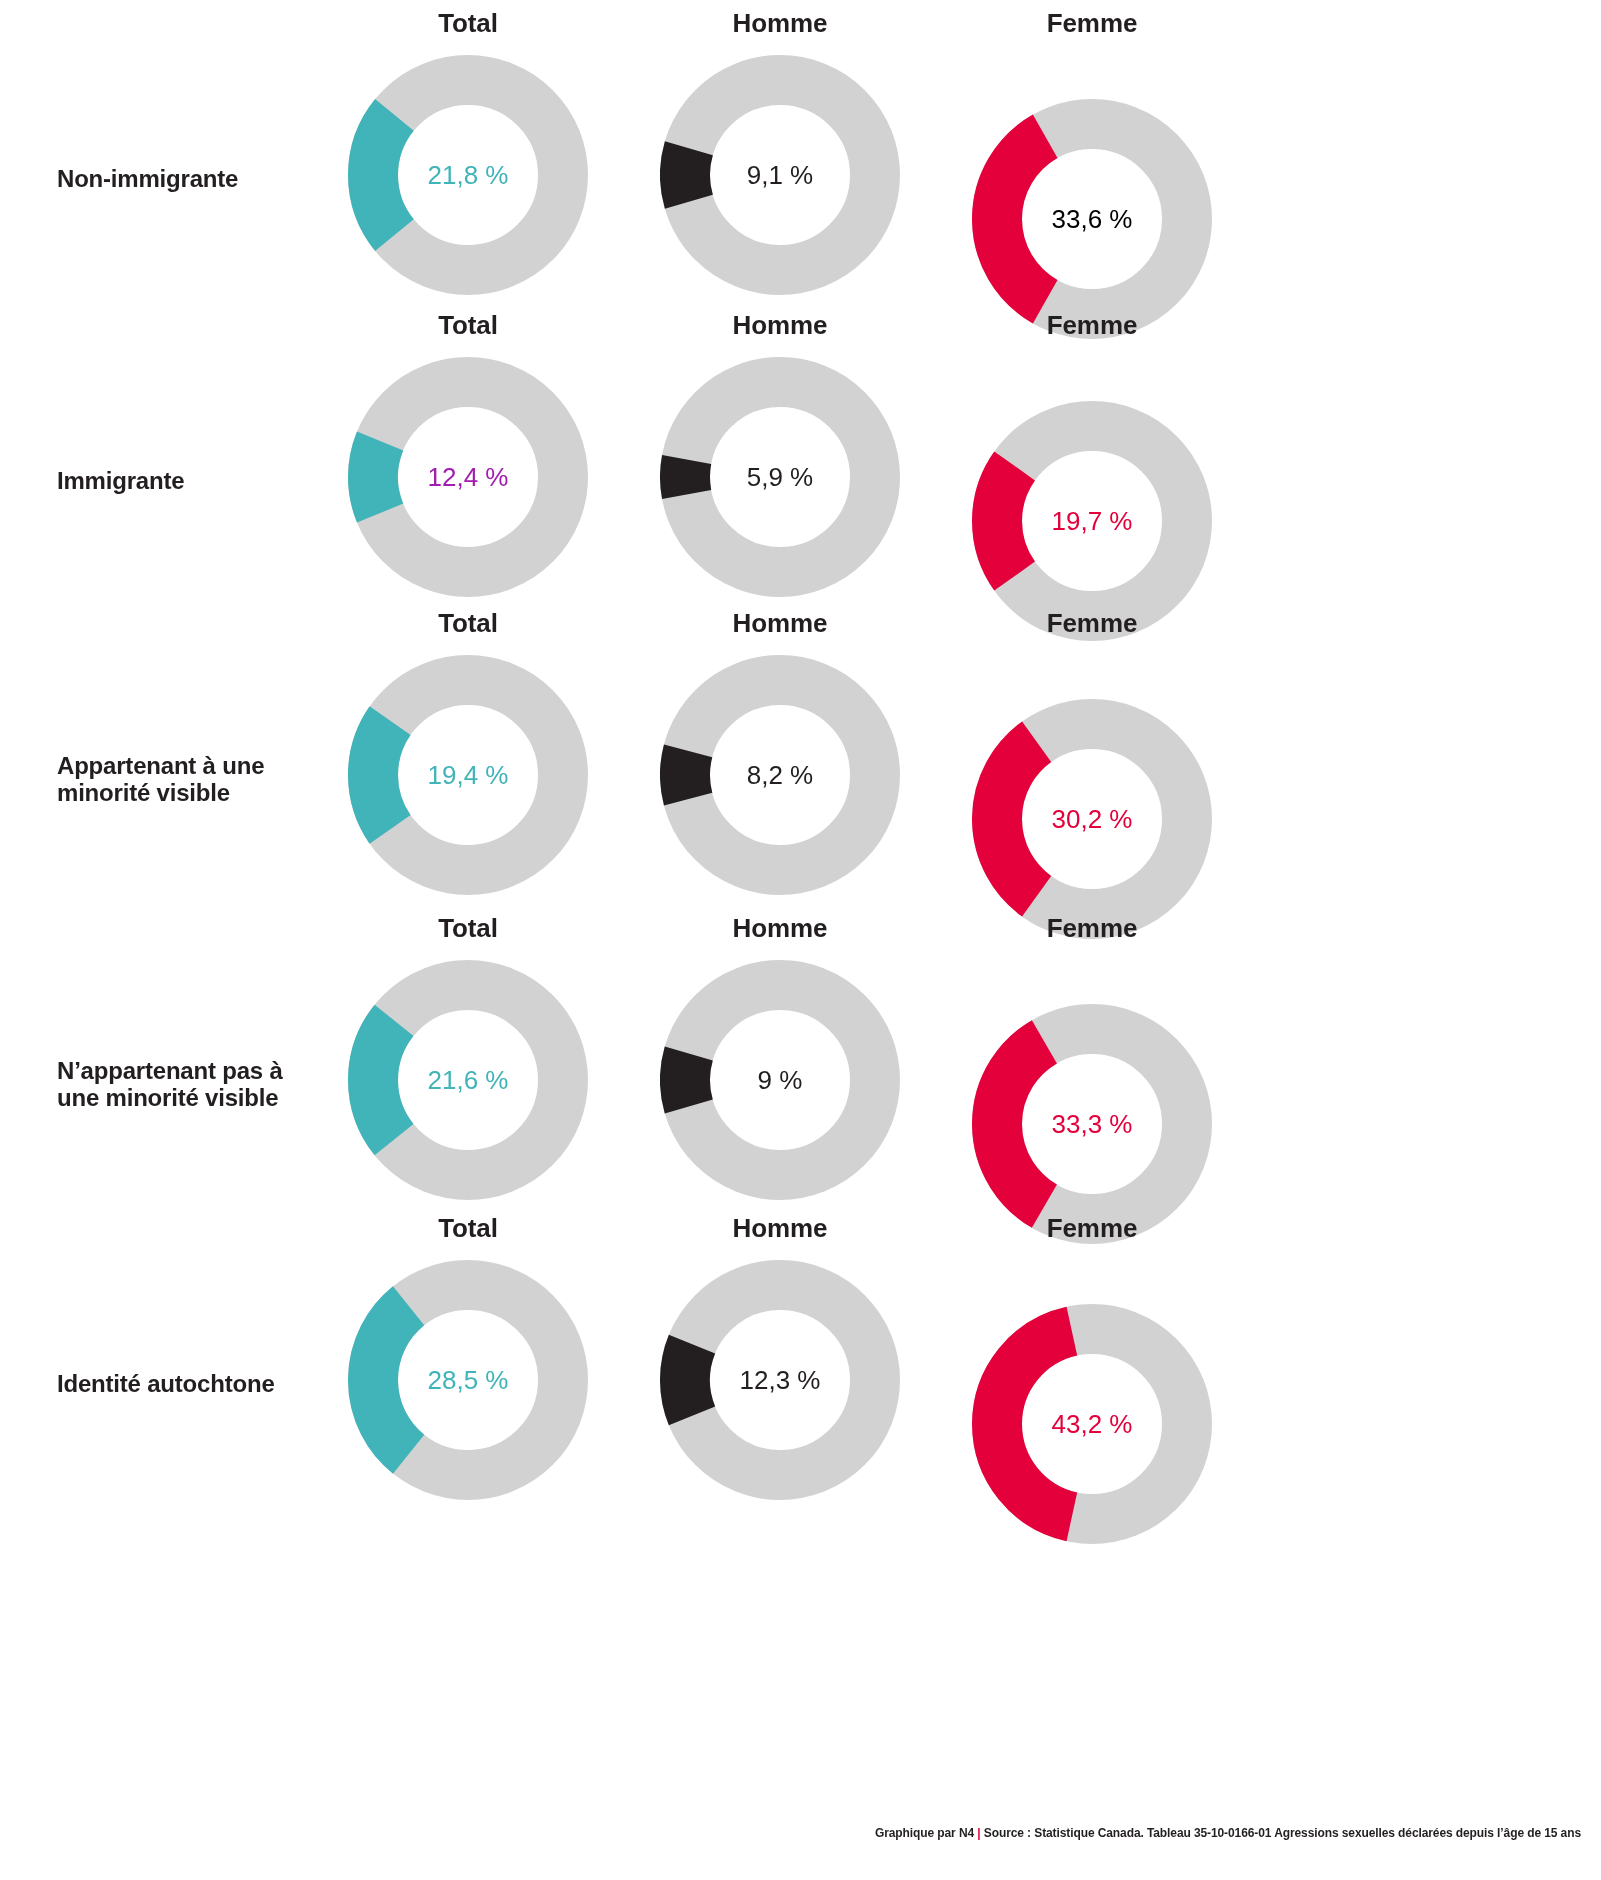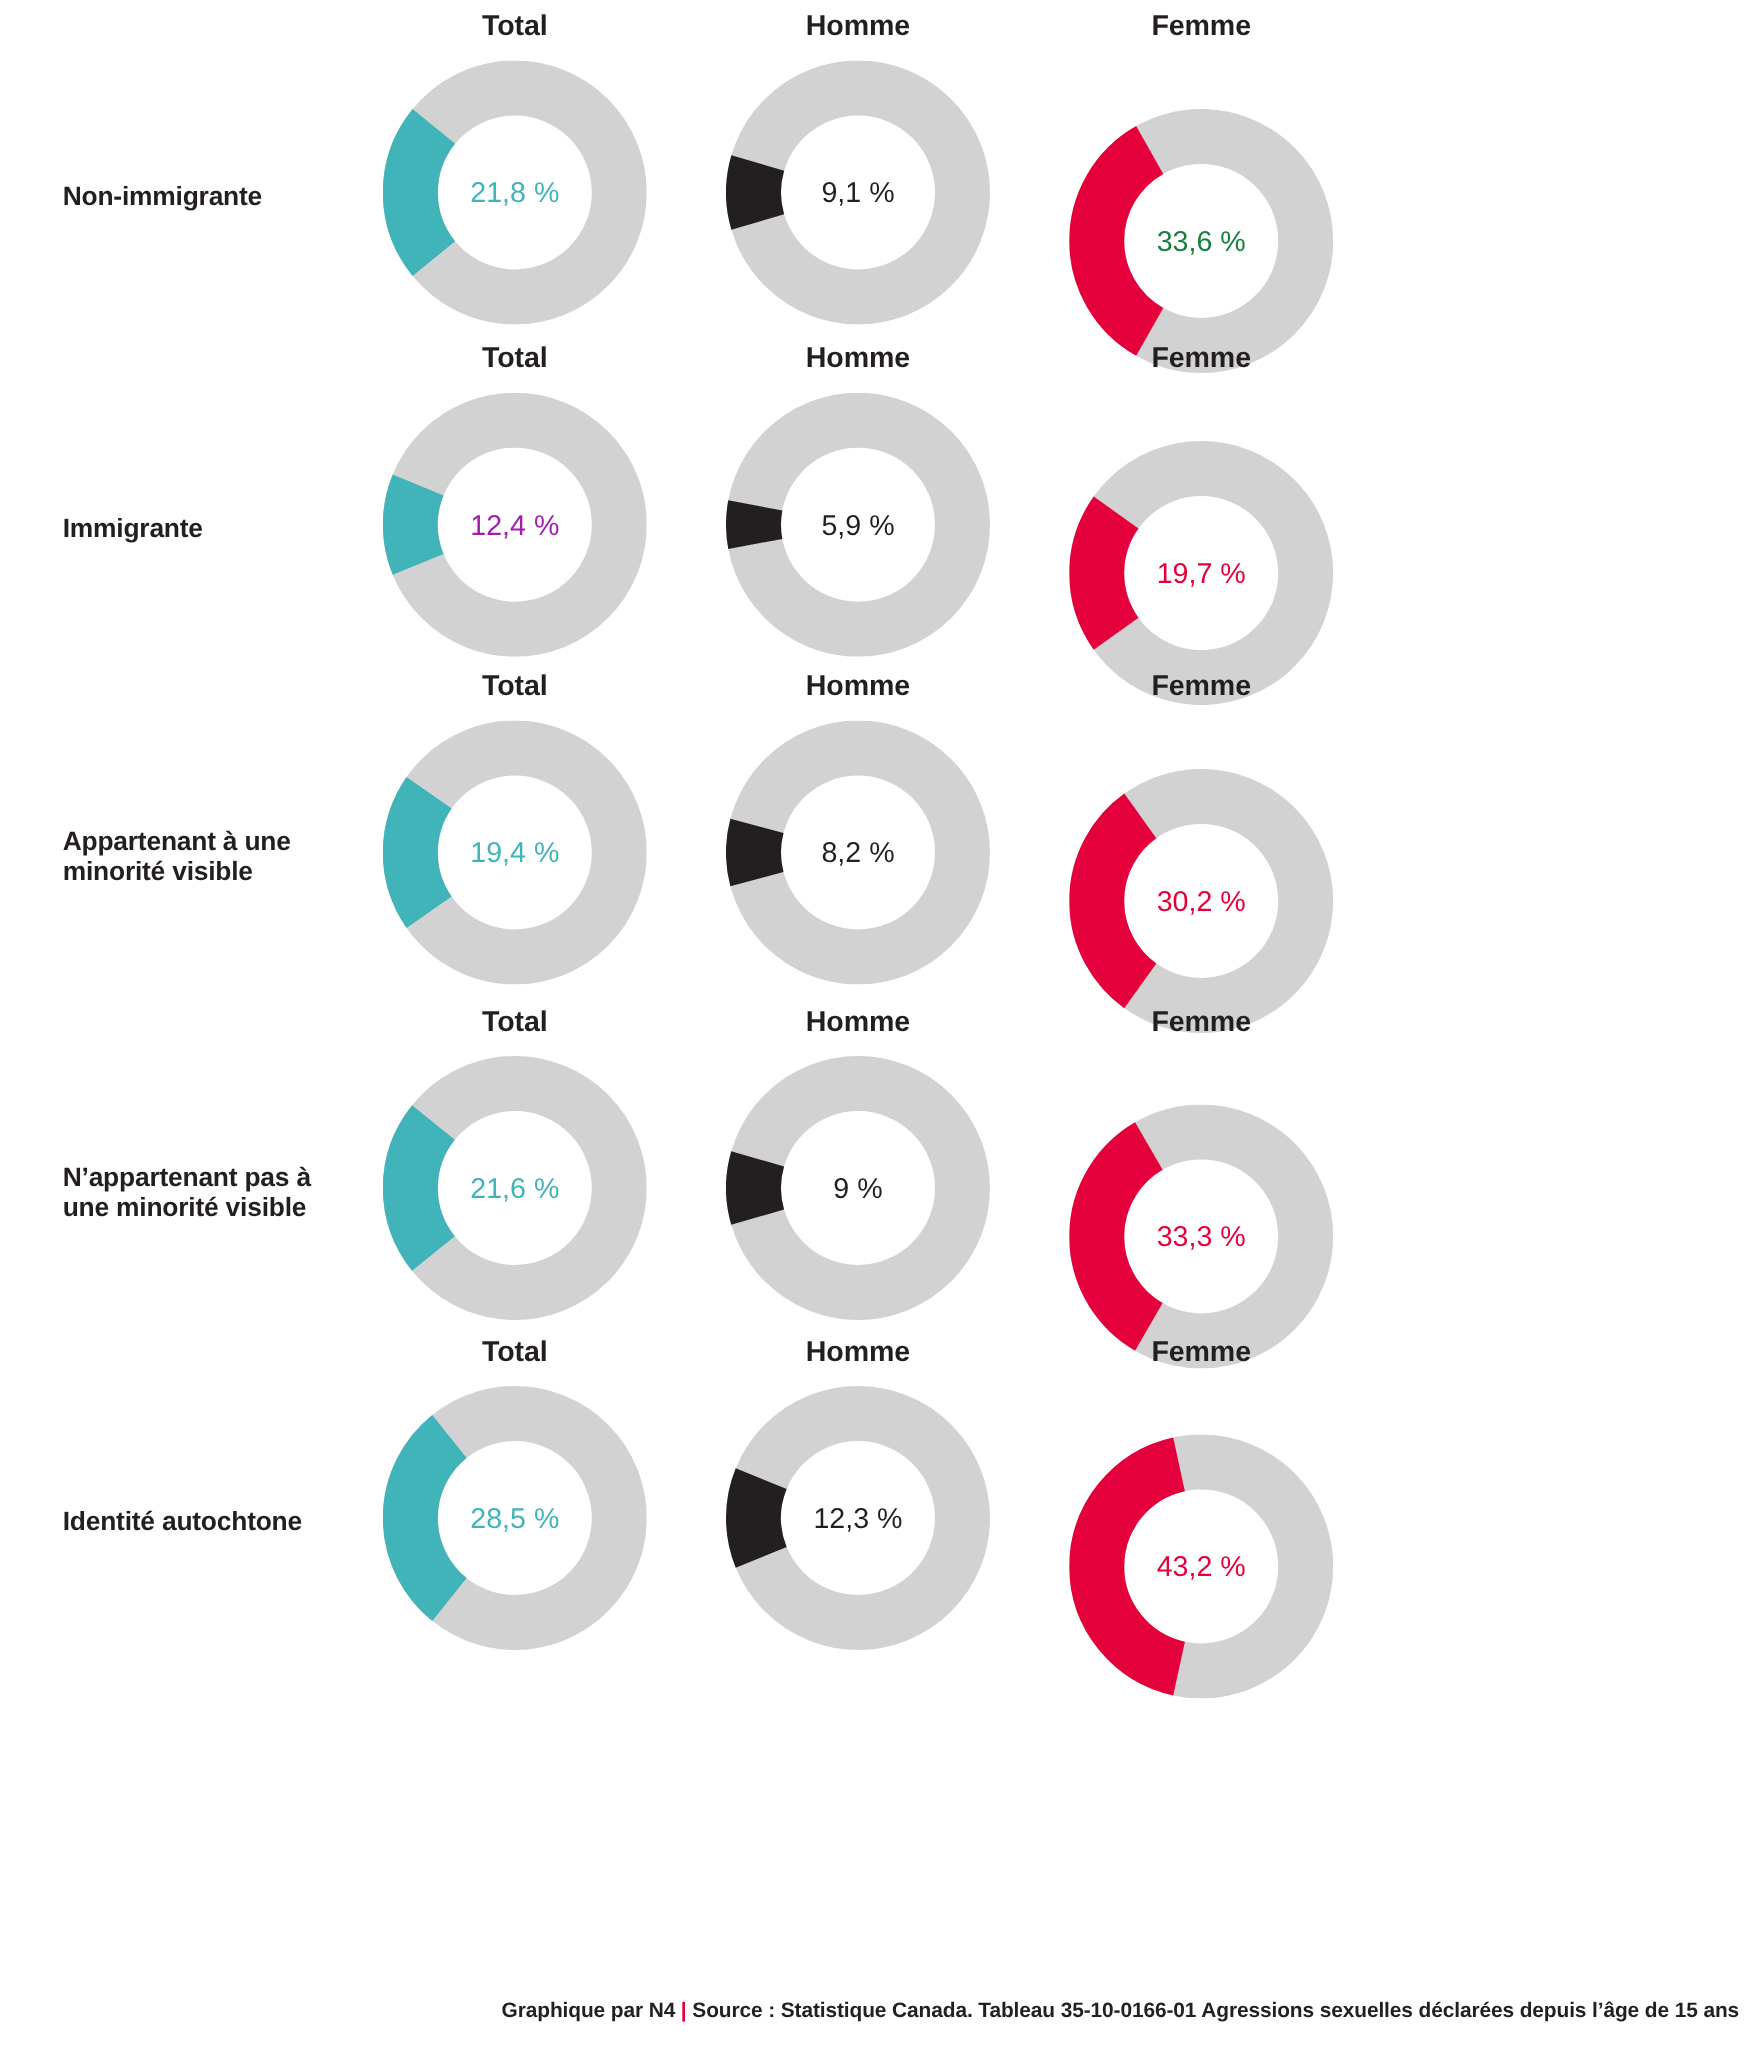--- a/index.html
+++ b/index.html
@@ -43,21 +43,21 @@
   .donut-wrap{ position:relative; width:240px; height:240px; }
   .donut-wrap svg{ display:block; width:240px; height:240px; }
   .donut-label{
     position:absolute; left:0; top:0; width:240px; height:240px;
     display:flex; align-items:center; justify-content:center;
     font-size:26px; font-weight:400;
     pointer-events:none;
   }
   #footer{
     position:absolute; right:20px; bottom:40px;
-    font-size:19px; font-weight:700; color:#231f20;
+    font-size:12px; font-weight:700; color:#231f20;
     white-space:nowrap; letter-spacing:-0.1px;
   }
   #footer .sep{ color:#e4003a; font-weight:700; }
 </style>
 </head>
 <body>
 
 <div id="grid">
     <div class="row" style="top: 0px;">
       <div class="row-label">Non-immigrante</div>
@@ -82,21 +82,21 @@
             <div class="donut-label" style="color: rgb(35, 31, 32);">9,1 %</div>
           </div>
         </div>
         <div class="cell c3">
           <div class="cell-title">Femme</div>
           <div class="donut-wrap">
             <svg viewBox="0 0 240 240">
               <circle cx="120" cy="120" r="95" fill="none" stroke="#d2d2d2" stroke-width="50"></circle>
               <path d="M 73.19 37.33 A 95 95 0 0 0 73.19 202.67" fill="none" stroke="#e4003a" stroke-width="50"></path>
             </svg>
-            <div class="donut-label" style="color: #15803d;">33,6 %</div>
+            <div class="donut-label" style="color: #000000;">33,6 %</div>
           </div>
         </div>
       </div>
     </div>
     <div class="row" style="top: 302px;">
       <div class="row-label">Immigrante</div>
       <div class="cells">
         <div class="cell c1">
           <div class="cell-title">Total</div>
           <div class="donut-wrap">

